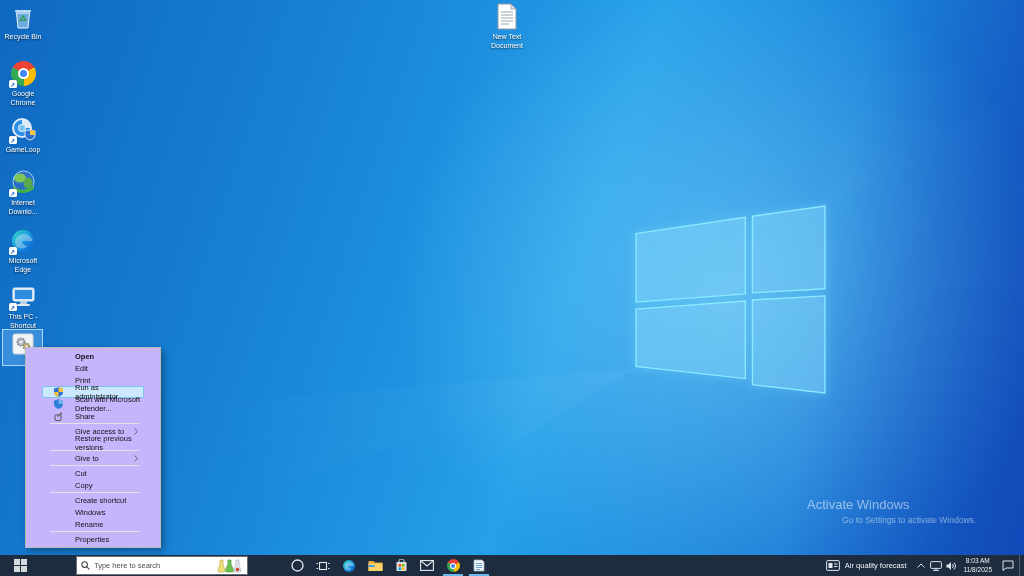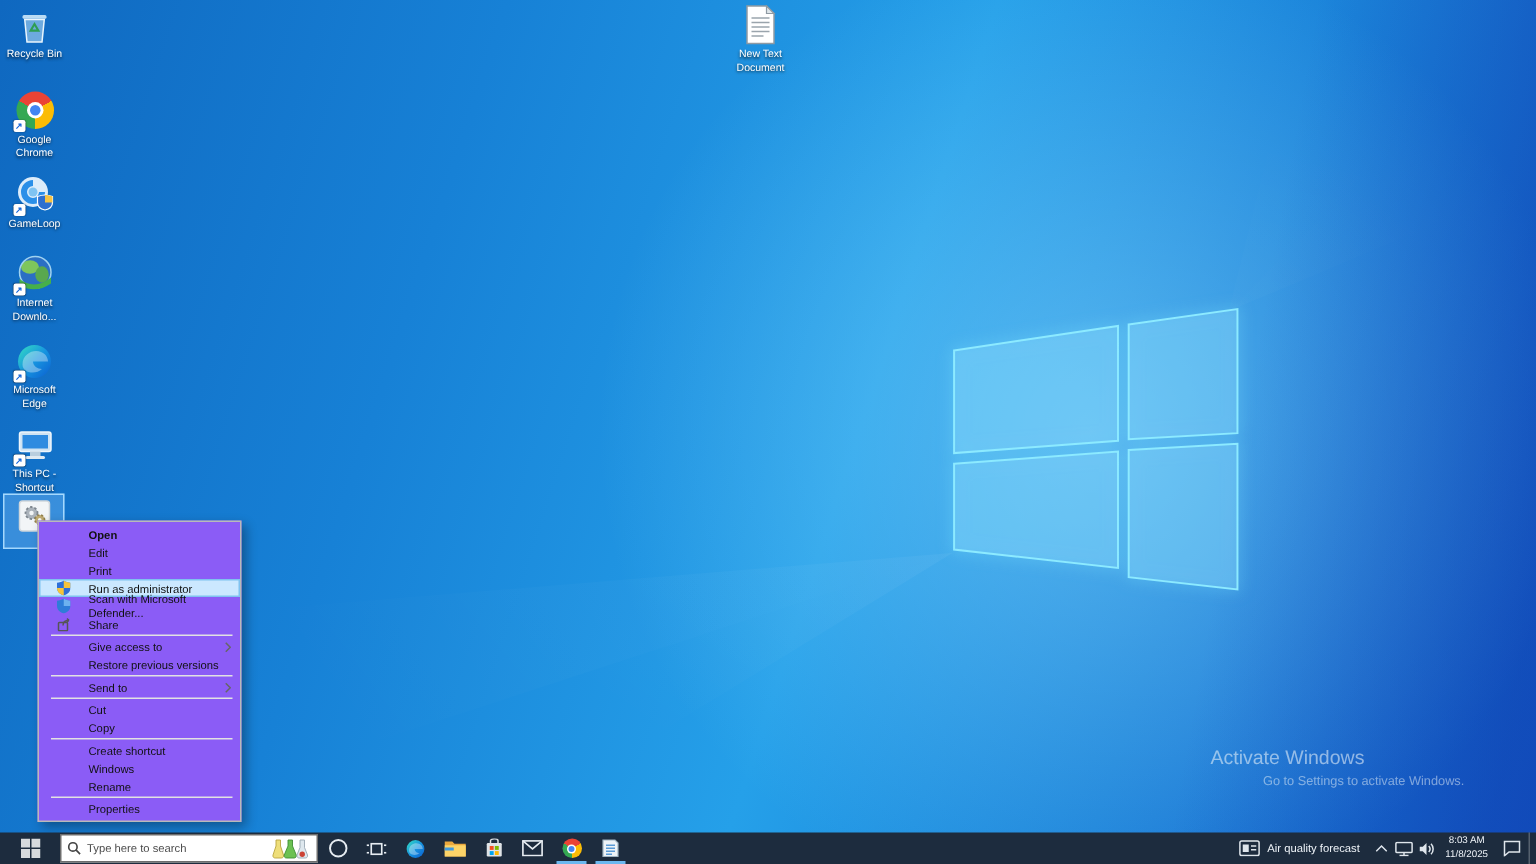--- a/index.html
+++ b/index.html
@@ -43,38 +43,38 @@
            position:relative; }
   .chrome-ball::before { content:""; position:absolute; left:7px; top:7px; width:11px; height:11px;
            border-radius:50%; background:#fff; }
   .chrome-ball::after { content:""; position:absolute; left:9px; top:9px; width:7px; height:7px;
            border-radius:50%; background:#4285f4; }
   .selected-box { position:absolute; left:2px; top:329px; width:41px; height:37px;
            background:rgba(120,190,250,.38); border:1px solid rgba(170,220,255,.95); }
   .selected-box .art { position:absolute; left:9px; top:3px; width:22px; height:22px; }
 
   
-  .ctx-menu { position:absolute; left:25px; top:347px; width:136px; background:#8b5cf6;
+  .ctx-menu { position:absolute; left:25px; top:347px; width:136px; background:#c4b5fd;
            border:1px solid #b9b9b9; box-shadow:3px 3px 7px rgba(0,0,0,.32);
-           padding:2px 0; font-size:7.5px; color:#111; z-index:30; }
+           padding:2px 16px; font-size:7.5px; color:#111; z-index:30; }
   .menu-item { height:12px; display:flex; align-items:center; position:relative; }
   .menu-item .gutter { width:33px; display:flex; align-items:center; justify-content:center; flex:0 0 33px; }
   .menu-item.bold { font-weight:bold; }
   .menu-item.highlight { background:#cbe8ff; box-shadow:inset 0 0 0 1px #7fc2f0; }
   .menu-sep { height:1px; background:#e2e2e2; margin:1px 5px 1px 8px; }
   .submenu-arrow { position:absolute; right:6px; top:3px; }
 
   
   .watermark { position:absolute; left:807px; top:497px; color:rgba(242,247,252,.55); }
   .watermark .wm-title { font-size:13px; }
   .watermark .wm-sub { font-size:8.5px; margin-top:3px; color:rgba(235,243,250,.50);margin-left:35px; }
 
   
   .taskbar { position:absolute; left:0; top:555px; width:1024px; height:21px;
-           background:#1d2c3e; display:flex; align-items:center; z-index:40; }
+           background:#1d2c3e; display:flex; align-items:center; z-index:40;gap:36px; }
   .tb-btn { height:21px; display:flex; align-items:center; justify-content:center; flex:0 0 auto; }
   .start-btn { width:40px; }
   .search-box { width:172px; height:19px; background:#fff; border:1px solid #6d6d6d;
            display:flex; align-items:center; padding:0 4px; gap:4px; }
   .search-box .ph { font-size:7.5px; color:#4c4c4c; flex:1; white-space:nowrap; }
   .tb-icons { display:flex; align-items:center; }
   .tb-icon { width:26px; height:21px; display:flex; align-items:center; justify-content:center;
            position:relative; }
   .run-line { position:absolute; bottom:0; left:3px; right:3px; height:2px; background:#6cb8f0; }
   .tray { margin-left:auto; display:flex; align-items:center; height:14px; }
@@ -271,21 +271,21 @@
       <polyline points="0.5,0.5 3.5,3.5 0.5,6.5" fill="none" stroke="#666" stroke-width="1"></polyline>
     </svg>
   </div>
   <div class="menu-item">
     <span class="gutter"></span>
       <span>Restore previous versions</span>
   </div>
   <div class="menu-sep"></div>
   <div class="menu-item">
     <span class="gutter"></span>
-      <span>Send to</span>
+      <span>Give to</span>
     <svg class="submenu-arrow" width="4" height="7" viewBox="0 0 4 7">
       <polyline points="0.5,0.5 3.5,3.5 0.5,6.5" fill="none" stroke="#666" stroke-width="1"></polyline>
     </svg>
   </div>
   <div class="menu-sep"></div>
   <div class="menu-item">
     <span class="gutter"></span>
       <span>Cut</span>
   </div>
   <div class="menu-item">

